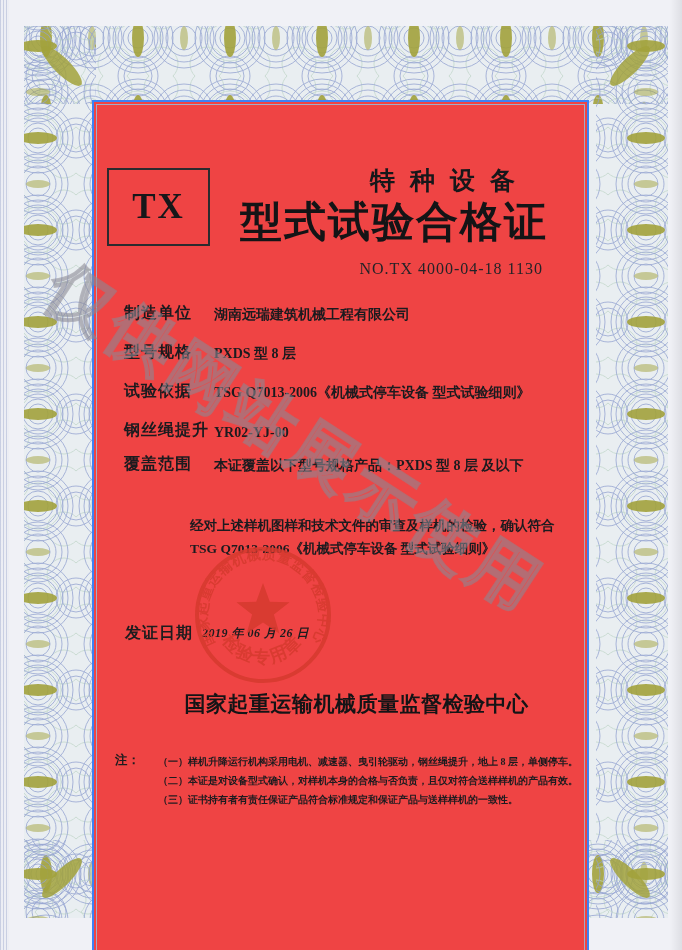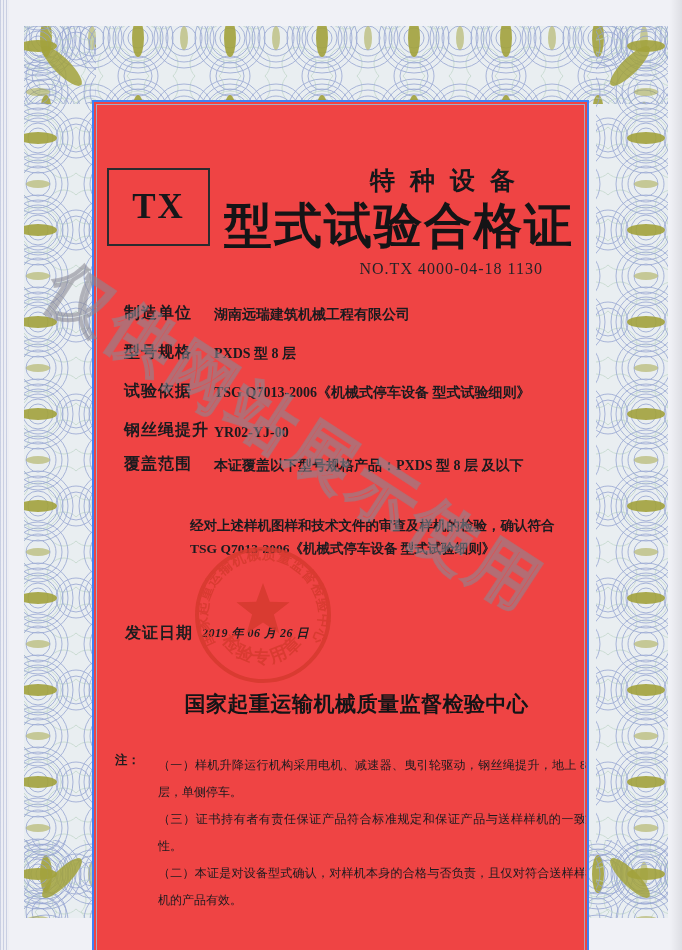--- a/index.html
+++ b/index.html
@@ -14,38 +14,38 @@
   
   .panel{position:absolute;left:92px;top:100px;width:497px;height:914px;
          background:#ef4444;border:2px solid #3b82f6;box-sizing:border-box;z-index:2;}
   .panel::after{content:"";position:absolute;inset:2px;border:1px solid #a3abc8;pointer-events:none;}
   .tx-box{position:absolute;left:13px;top:66px;width:103px;height:78px;border:2px solid #2b2b2e;
           box-sizing:border-box;display:flex;align-items:center;justify-content:center;
           font-weight:bold;font-size:35px;letter-spacing:2px;color:#17171a;}
   .title-top{position:absolute;left:136px;top:62px;width:300px;text-align:right;
              font-size:25px;letter-spacing:15px;font-weight:600;color:#17171a;text-indent:15px;}
   .title-main{position:absolute;left:130px;top:92px;width:340px;text-align:center;
-              font-size:48px;font-weight:bold;letter-spacing:2px;color:#141416;white-space:nowrap;}
+              font-size:42px;font-weight:bold;letter-spacing:2px;color:#141416;white-space:nowrap;}
   .cert-no{position:absolute;left:149px;top:158px;width:300px;text-align:right;
            font-size:16px;letter-spacing:1px;color:#232327;}
   .fields{position:absolute;left:30px;top:183px;width:450px;}
   .frow{height:39px;display:flex;align-items:flex-end;white-space:nowrap;}
   .frow:last-child{margin-top:-5px;}
   .flabel{width:74px;font-size:16px;letter-spacing:1px;font-weight:600;color:#1b1b1f;}
   .fvalue{margin-left:16px;font-size:14px;font-weight:600;color:#1b1b1f;}
   .statement{position:absolute;left:96px;top:412px;width:400px;font-size:13.5px;
              line-height:23px;font-weight:600;color:#1b1b1f;}
   .issue-row{position:absolute;left:31px;top:520px;height:22px;display:flex;align-items:center;z-index:3;}
   .issue-label{width:86px;font-size:16px;letter-spacing:1px;font-weight:600;}
   .issue-value{margin-left:-9px;font-size:12px;font-weight:600;letter-spacing:.5px;font-style:italic;}
   .issuer{position:absolute;left:14px;top:588px;width:497px;text-align:center;
           font-size:21px;font-weight:bold;letter-spacing:.5px;color:#141416;}
   .notes-label{position:absolute;left:21px;top:650px;font-size:12.4px;font-weight:600;}
-  .notes{position:absolute;left:64px;top:650px;width:428px;font-size:12px;
-         line-height:27px;font-weight:400;color:#1b1b1f;text-align:justify;}
+  .notes{position:absolute;left:64px;top:650px;width:428px;font-size:10px;
+         line-height:19px;font-weight:700;color:#1b1b1f;text-align:justify;}
   
   .watermark{position:absolute;left:78px;top:244px;z-index:4;transform:rotate(33deg);
      transform-origin:0 0;font-size:66px;letter-spacing:6px;white-space:nowrap;font-weight:bold;
      color:rgba(150,148,158,.12);-webkit-text-stroke:2px rgba(138,136,148,.55);pointer-events:none;}
   
   .seal{position:absolute;left:163px;top:517px;z-index:5;}
   .seal text{font-family:"Liberation Serif",serif;}
 </style>
 </head>
 <body>
@@ -175,22 +175,22 @@
     <div class="issue-row">
       <span class="issue-label">发证日期</span>
       <span class="issue-value">2019 年 06 月 26 日</span>
     </div>
 
     <div class="issuer">国家起重运输机械质量监督检验中心</div>
 
     <div class="notes-label">注：</div>
     <div class="notes">
       <div class="note-item">（一）样机升降运行机构采用电机、减速器、曳引轮驱动，钢丝绳提升，地上 8 层，单侧停车。</div>
+      <div class="note-item">（二）本证是对设备型式确认，对样机本身的合格与否负责，且仅对符合送样样机的产品有效。</div>
       <div class="note-item">（三）证书持有者有责任保证产品符合标准规定和保证产品与送样样机的一致性。</div>
-      <div class="note-item">（二）本证是对设备型式确认，对样机本身的合格与否负责，且仅对符合送样样机的产品有效。</div>
     </div>
 
   </div>
 
   <div class="watermark">仅供网站展示使用</div>
 
   <svg class="seal" width="200" height="200" viewBox="0 0 200 200" xmlns="http://www.w3.org/2000/svg" xmlns:xlink="http://www.w3.org/1999/xlink">
     <g opacity="0.87">
       <circle cx="100" cy="98" r="66" fill="none" stroke="#d63a2f" stroke-width="4"></circle>
       <polygon fill="#d63a2f" transform="translate(100,94)" points="0,-28 6.8,-9.3 26.6,-8.7 10.9,3.6 16.5,22.7 0,11.5 -16.5,22.7 -10.9,3.6 -26.6,-8.7 -6.8,-9.3"></polygon>

